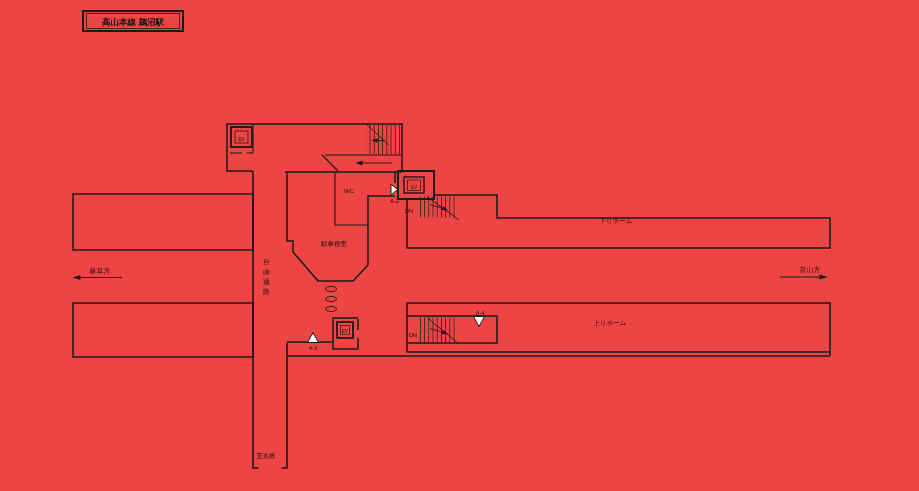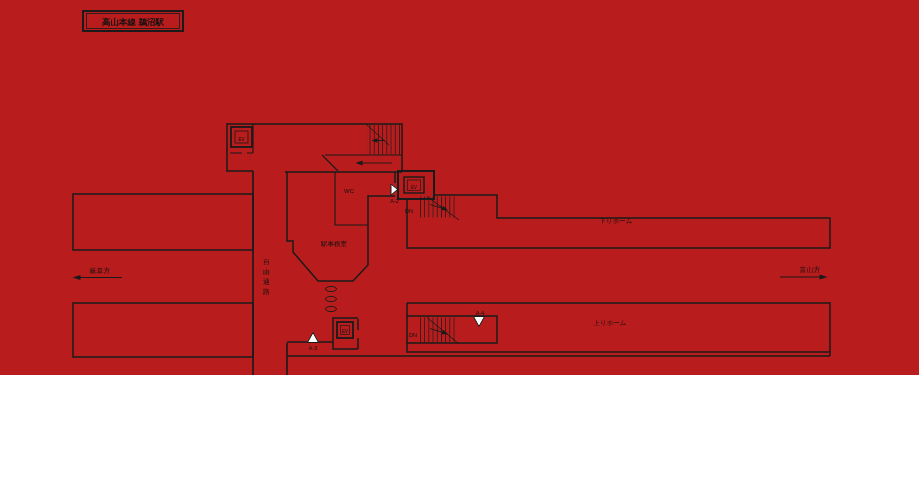--- a/index.html
+++ b/index.html
@@ -1,16 +1,16 @@
 <!DOCTYPE html>
 <html><head>
 <meta charset="utf-8">
 <style>
   html,body{margin:0;padding:0;background:#fff;}
-  .stage{position:relative;width:919px;height:375px;background:#b91c1c;overflow:hidden;}
+  .stage{position:relative;width:919px;height:491px;background:#ef4444;overflow:hidden;}
   svg{position:absolute;left:0;top:0;}
   .ln{stroke:#1a1a1a;fill:none;stroke-width:1.5;}
   .thin{stroke-width:1.1;}
   .hair{stroke-width:0.9;}
   .thick{stroke-width:2;}
   .fillw{fill:#ffffff;stroke:#1a1a1a;stroke-width:1;}
   .head{fill:#1a1a1a;stroke:none;}
   text{fill:#111111;font-family:"Liberation Sans","DejaVu Sans",sans-serif;stroke:none;}
   .t45{font-size:4.5px;text-anchor:middle;}
   .t55{font-size:5.5px;text-anchor:middle;}

